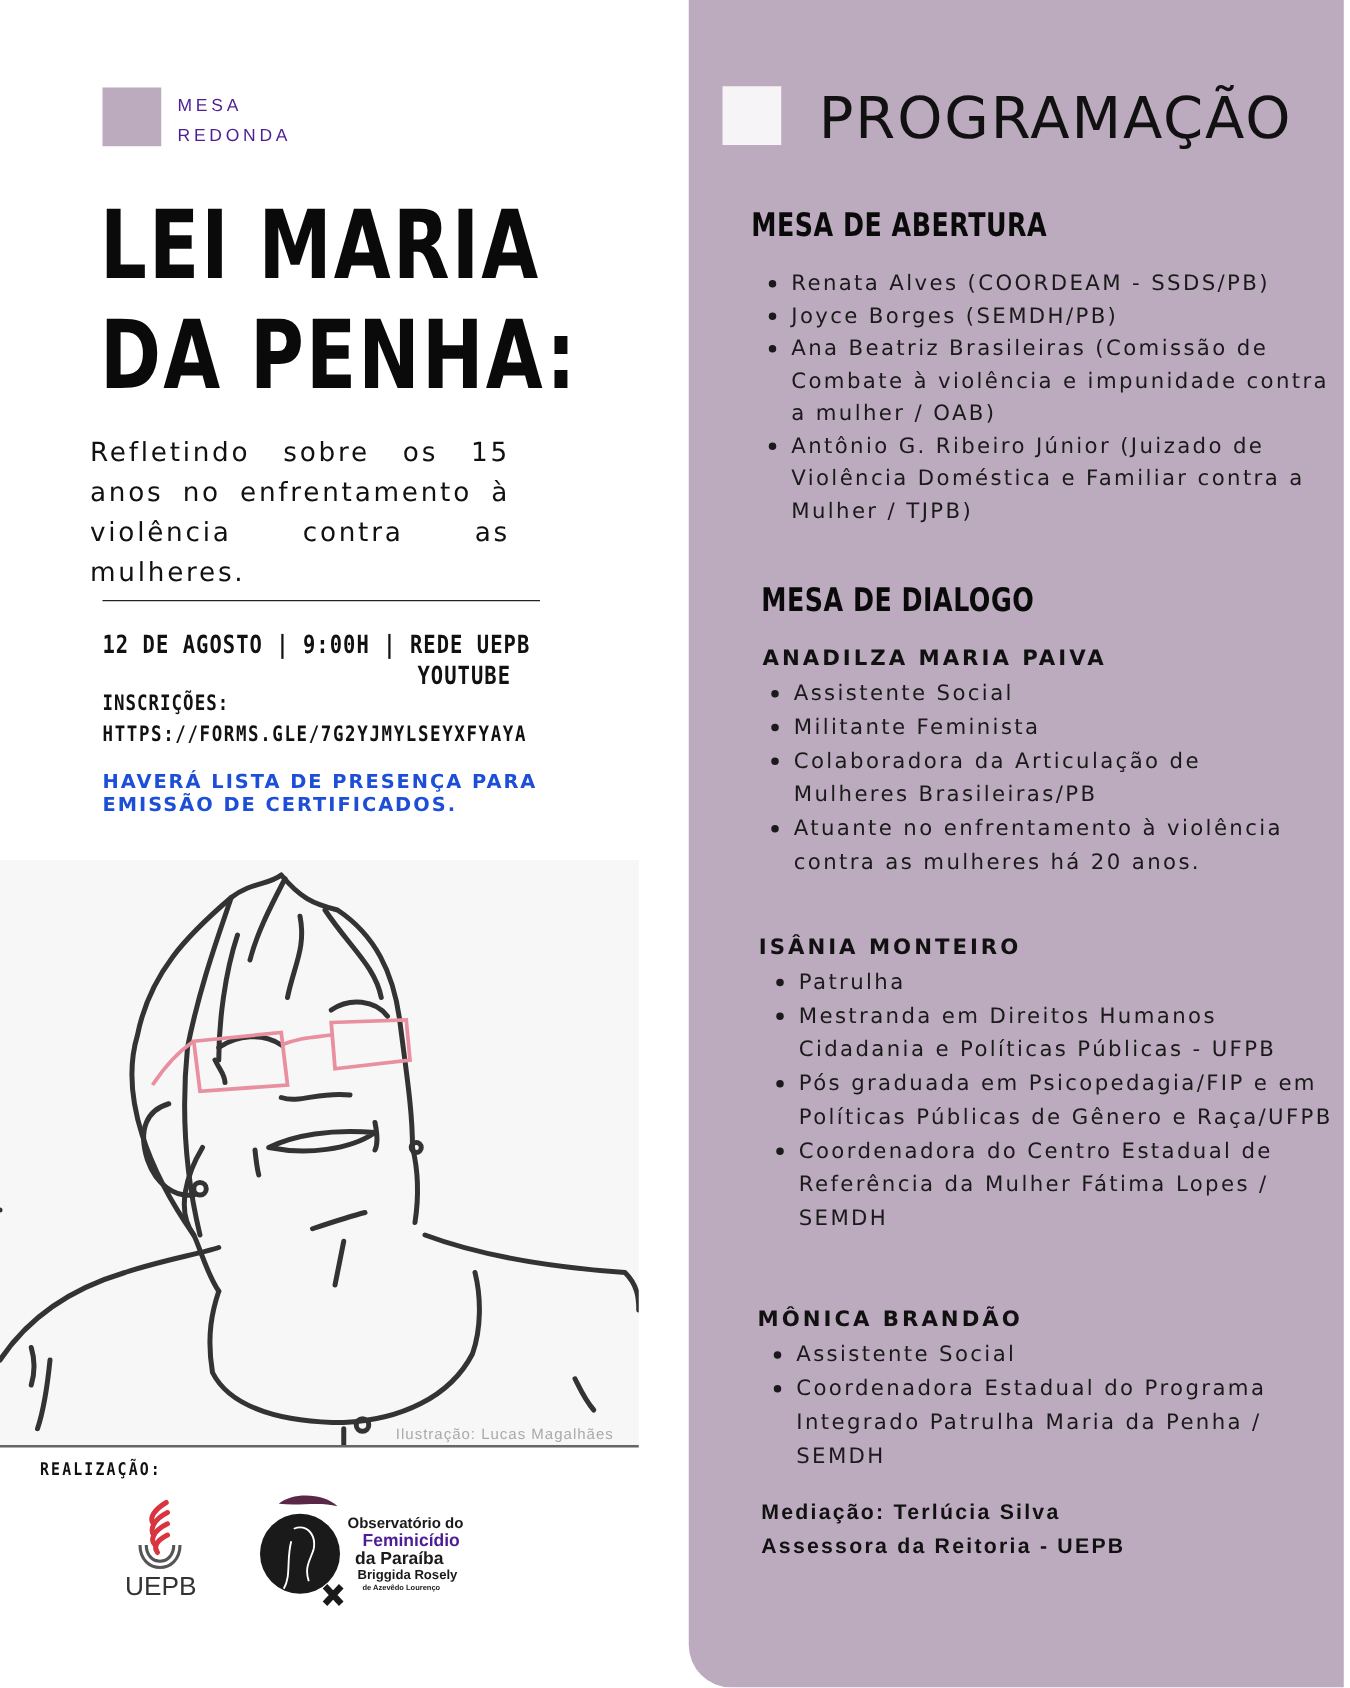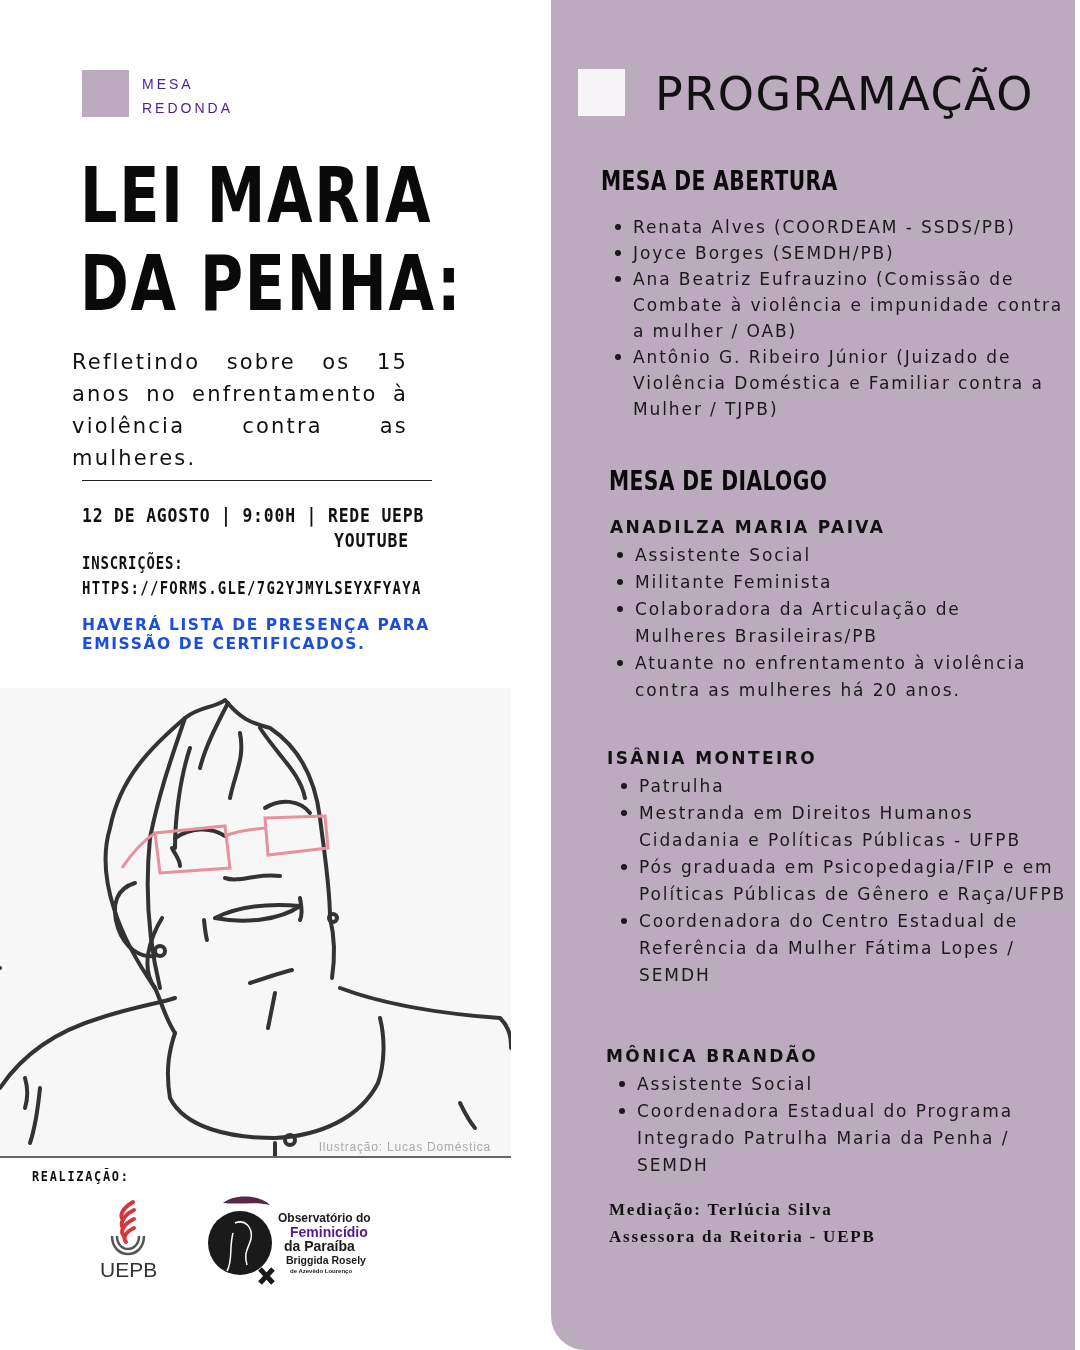--- a/index.html
+++ b/index.html
@@ -95,21 +95,21 @@
   .list-b { left: 62px; top: 542px; width: 440px; line-height: 27px; }
   .list-c { left: 66px; top: 773px; width: 460px; line-height: 27px; }
   .list-d { left: 64px; top: 1071px; width: 460px; line-height: 27px; }
   .person {
     position: absolute; margin: 0;
     font-family: "DejaVu Sans", sans-serif; font-weight: bold; font-size: 17px; line-height: 22px;
     letter-spacing: 2.4px; color: #111;
   }
   .mediacao {
     position: absolute; left: 58px; top: 1196px; margin: 0;
-    font-family: Liberation Serif, serif; font-weight: bold; font-size: 17px; line-height: 27px;
+    font-family: Liberation Sans, sans-serif; font-weight: bold; font-size: 17px; line-height: 27px;
     letter-spacing: 1.8px; color: #111;
   }
 </style>
 </head>
 <body>
 
 <div class="left">
   <div class="tag-square"></div>
   <div class="tag-text">
     <div>MESA</div>
@@ -173,21 +173,21 @@
         <circle cx="290" cy="452" r="5"></circle>
       </g>
 
       <g fill="none" stroke="#e8909f" stroke-width="3">
         <path d="M155 145 L225 138 L230 180 L160 185 Z"></path>
         <path d="M265 130 L325 128 L328 160 L268 167 Z"></path>
         <path d="M225 148 C240 142 250 142 265 140"></path>
         <path d="M155 145 C140 155 130 168 122 180"></path>
       </g>
     </svg>
-    <div class="credit">Ilustração: Lucas Doméstica</div>
+    <div class="credit">Ilustração: Lucas Magalhães</div>
   </div>
 
   <div class="realizacao">REALIZAÇÃO:</div>
 
   <div class="logo-uepb">
     <svg width="60" height="62" viewBox="0 0 60 62">
       <g fill="none" stroke="#d9353f" stroke-width="4" stroke-linecap="round">
         <path d="M35 4 C25 10 22 16 24 20"></path>
         <path d="M36 12 C24 18 22 26 25 30"></path>
         <path d="M36 21 C24 27 22 34 26 38"></path>
@@ -219,21 +219,21 @@
 </div>
 
 <div class="panel">
   <div class="panel-square"></div>
   <h2 class="panel-title">PROGRAMAÇÃO</h2>
 
   <h3 class="section-h" style="left:50px; top:166px;">MESA DE ABERTURA</h3>
   <ul class="list list-a">
     <li>Renata Alves (COORDEAM - SSDS/PB)</li>
     <li>Joyce Borges (SEMDH/PB)</li>
-    <li>Ana Beatriz Eufrauzino (Comissão de Combate à violência e impunidade contra a mulher / OAB)</li>
+    <li>Ana Beatriz Brasileiras (Comissão de Combate à violência e impunidade contra a mulher / OAB)</li>
     <li>Antônio G. Ribeiro Júnior (Juizado de Violência Doméstica e Familiar contra a Mulher / TJPB)</li>
   </ul>
 
   <h3 class="section-h" style="left:58px; top:466px;">MESA DE DIALOGO</h3>
 
   <div class="person" style="left:59px; top:516px;">ANADILZA MARIA PAIVA</div>
   <ul class="list list-b">
     <li>Assistente Social</li>
     <li>Militante Feminista</li>
     <li>Colaboradora da Articulação de Mulheres Brasileiras/PB</li>

